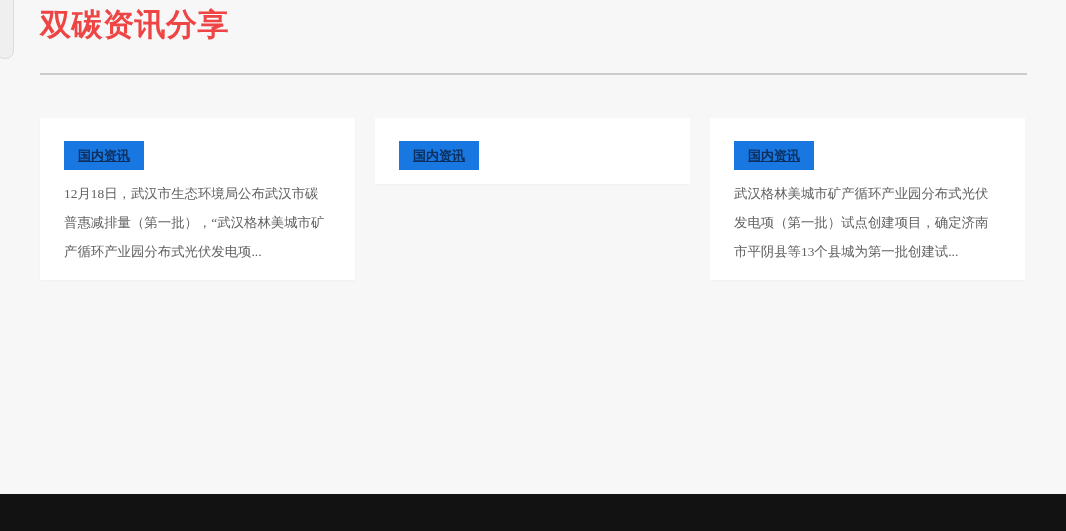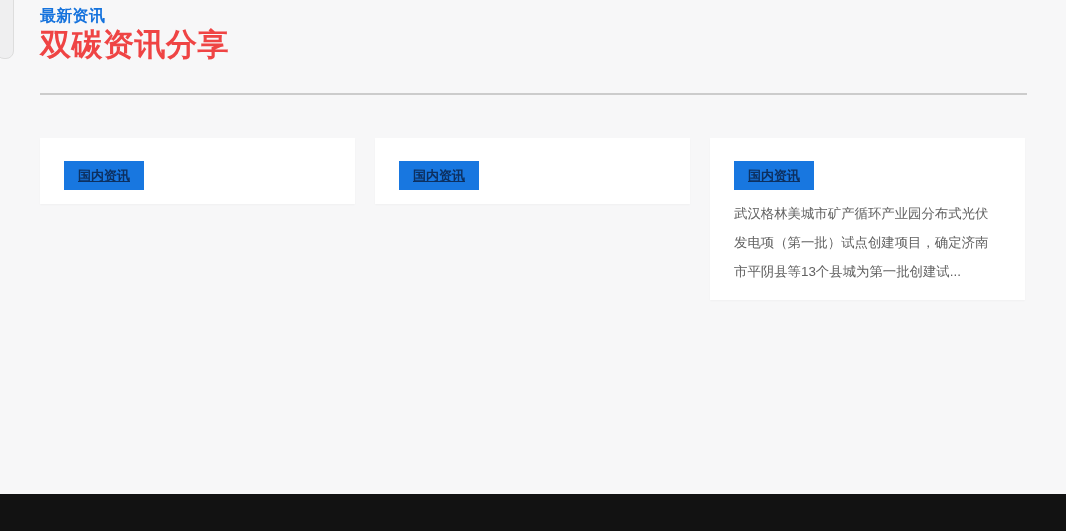--- a/index.html
+++ b/index.html
@@ -55,20 +55,21 @@
     margin: 29px 0 0 0;
     border: none;
     height: 2px;
     background: #cccccc;
   }
   .cards {
     display: flex;
     gap: 20px;
     align-items: flex-start;
     margin-top: 43px;
+    font-family: Liberation Serif, serif;
   }
   .card {
     background: #ffffff;
     width: 315px;
     box-sizing: border-box;
     padding: 23px 24px 14px 24px;
     box-shadow: 0 1px 2px rgba(0,0,0,0.03);
   }
   .badge {
     display: inline-block;
@@ -109,30 +110,30 @@
 </style>
 </head>
 <body>
 
 <div class="page">
 
   <div class="scroll-thumb"></div>
 
   <div class="content">
 
-    <p class="eyebrow">最新资讯</p>
 
     <h1 class="page-title">双碳资讯分享</h1>
 
     <hr class="divider">
 
     <div class="cards">
 
       <article class="card">
         <a class="badge">国内资讯</a>
+        <p class="card-excerpt">12月18日，武汉市生态环境局公布武汉市碳普惠减排量（第一批），“武汉格林美城市矿产循环产业园分布式光伏发电项...</p>
       </article>
 
       <article class="card">
         <a class="badge">国内资讯</a>
       </article>
 
       <article class="card">
         <a class="badge">国内资讯</a>
         <p class="card-excerpt">武汉格林美城市矿产循环产业园分布式光伏发电项（第一批）试点创建项目，确定济南市平阴县等13个县城为第一批创建试...</p>
       </article>

